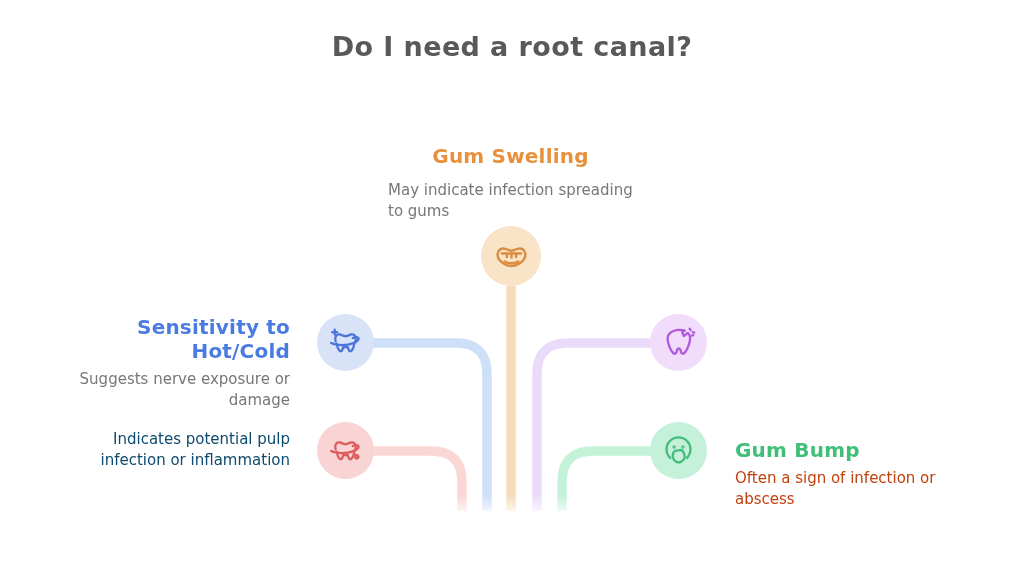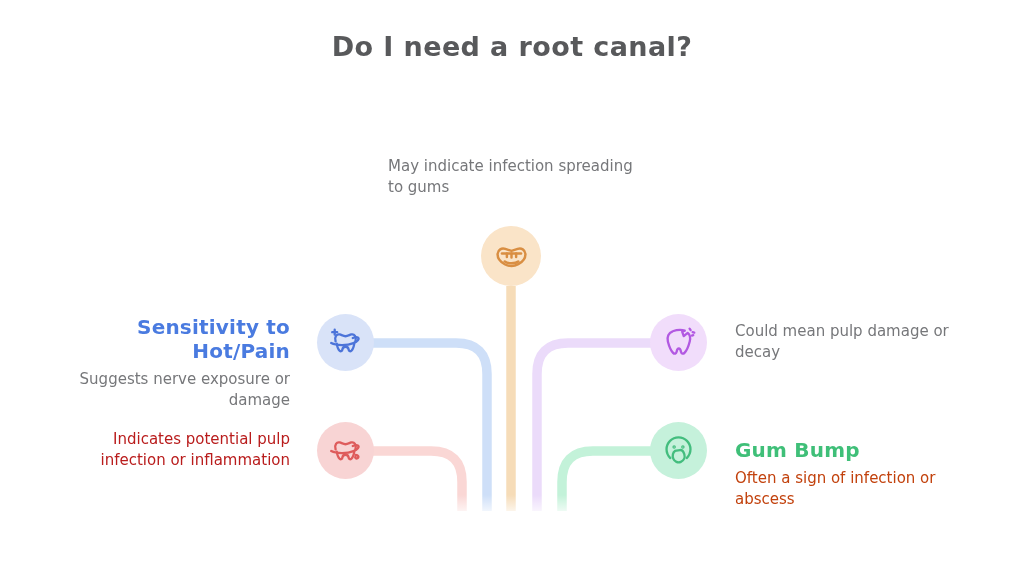--- a/index.html
+++ b/index.html
@@ -135,38 +135,37 @@
       <g fill="none" stroke-width="1.6" stroke-linecap="round" stroke-linejoin="round" stroke="#43BD7E">
         <circle cx="12" cy="11.2" r="8.2" pathLength="100" stroke-dasharray="13 24 63 0"></circle>
         <circle cx="9" cy="9.6" r="0.4"></circle>
         <circle cx="15" cy="9.6" r="0.4"></circle>
         <path d="M9.6,12.3 C8.2,13.2 7.6,15.6 8.4,17.6 C9.2,19.6 11.6,20.6 13.6,19.8 C15.6,19 16.6,16.7 16,14.6 C15.5,12.9 14.3,11.5 12.9,11.7 C11.8,11.9 10.8,11.9 9.6,12.3 Z"></path>
       </g>
     </svg>
   </div>
 
   <div class="group g-swelling">
+    <div class="heading" style="color: rgb(232, 145, 60);">Gum Swelling</div>
     <div class="desc" style="color: rgb(118, 119, 122);">May indicate infection spreading
 to gums</div>
   </div>
 
   <div class="group g-sens">
-    <div class="heading" style="color: rgb(74, 123, 224);">Sensitivity to Hot/Pain</div>
+    <div class="heading" style="color: rgb(74, 123, 224);">Sensitivity to Hot/Cold</div>
     <div class="desc" style="color: rgb(118, 119, 122);">Suggests nerve exposure or
 damage</div>
   </div>
 
   <div class="group g-pain">
-    <div class="desc" style="color: #b91c1c;">Indicates potential pulp
+    <div class="desc" style="color: #0c4a6e;">Indicates potential pulp
 infection or inflammation</div>
   </div>
 
   <div class="group g-disc">
-    <div class="desc" style="color: rgb(118, 119, 122);">Could mean pulp damage or
-decay</div>
   </div>
 
   <div class="group g-bump">
     <div class="heading" style="color: rgb(63, 191, 120);">Gum Bump</div>
     <div class="desc" style="color: #c2410c;">Often a sign of infection or
 abscess</div>
   </div>
 
 </div>
 

